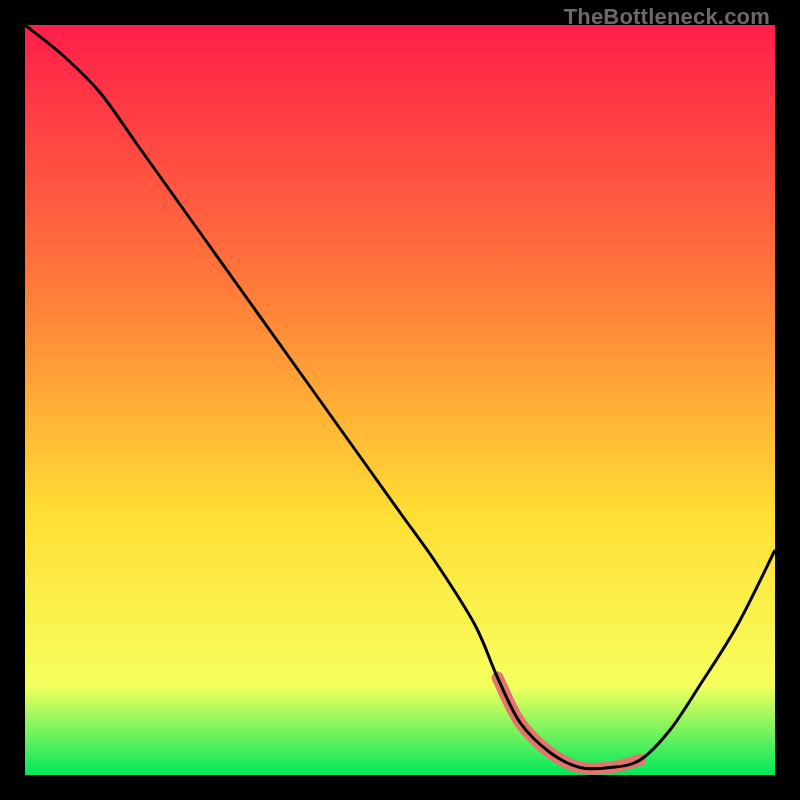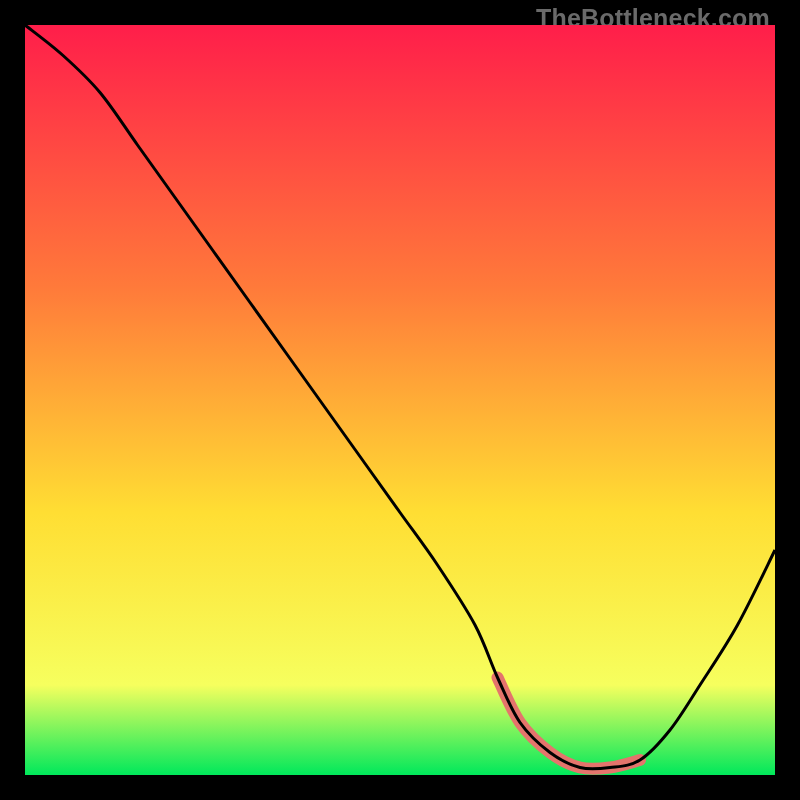--- a/index.html
+++ b/index.html
@@ -24,21 +24,21 @@
     left: 0;
     top: 0;
     width: 750px;
     height: 750px;
   }
   .watermark {
     position: absolute;
     top: 4px;
     right: 30px;
     color: #6a6a6a;
-    font-size: 25px;
+    font-size: 22px;
     font-weight: bold;
     letter-spacing: 0.2px;
     user-select: none;
   }
   svg { display: block; }
 </style>
 </head>
 <body>
 
 <div class="watermark">TheBottleneck.com</div>

